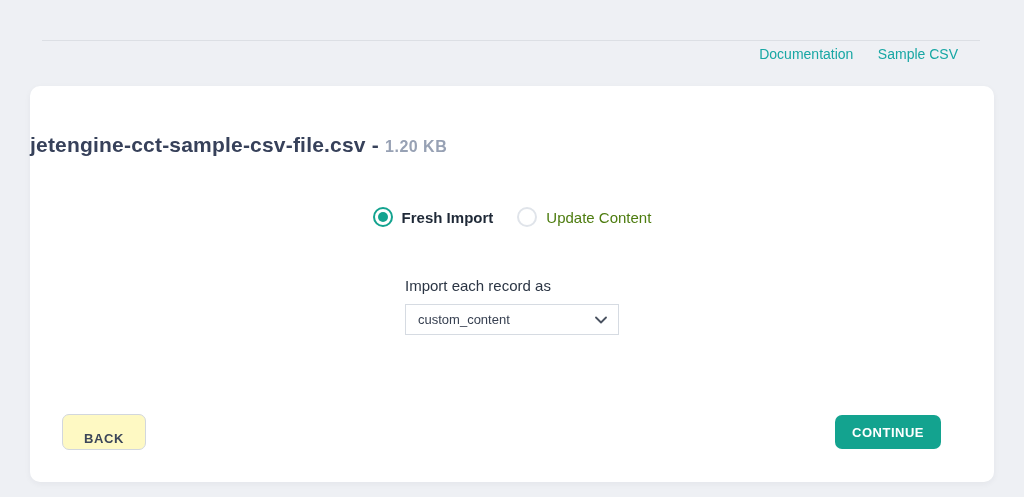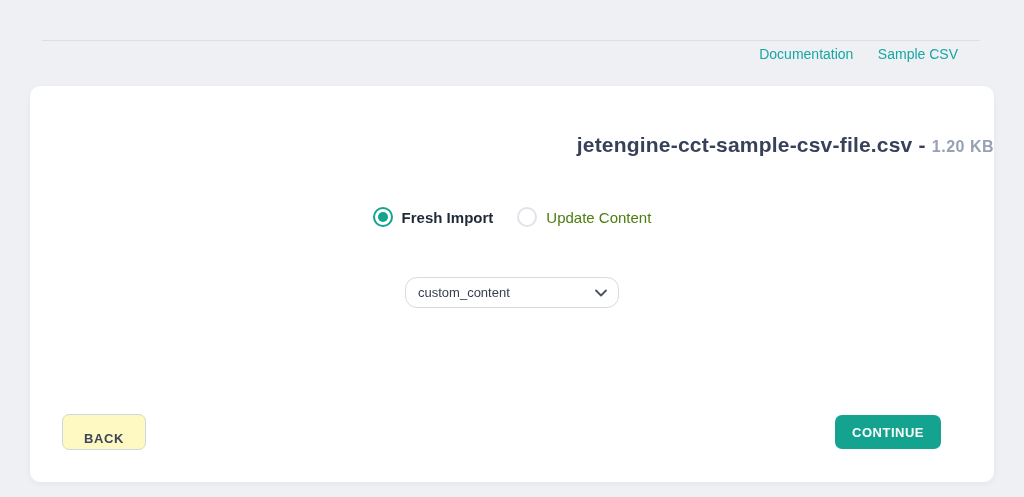--- a/index.html
+++ b/index.html
@@ -34,21 +34,21 @@
   
   .card {
     position:relative;
     margin:24px 30px 0;
     height:396px;
     background:#ffffff;
     border-radius:10px;
     box-shadow:0 2px 6px rgba(30,40,60,.05);
   }
   .file-heading {
-    padding-top:47px; text-align:right;
+    padding-top:47px; text-align:left;
     font-size:21px; font-weight:700; color:#37415a;
     letter-spacing:.2px;
   }
   .file-heading .file-size {
     font-size:16px; font-weight:700; color:#97a1b4; letter-spacing:.5px;
   }
 
   
   .radio-row {
     margin-top:50px; display:flex; justify-content:center; align-items:flex-end; gap:24px;
@@ -65,21 +65,21 @@
   }
   .radio-label { font-size:15px; color:#4d7c0f; }
   .radio-label.strong { color:#1f2937; font-weight:700; }
 
   
   .form-block { width:214px; margin:50px auto 0; }
   .form-label { font-size:15px; color:#2b3544; margin-bottom:10px; }
   .select-wrap { position:relative; }
   .select-wrap select {
     width:100%; height:31px;
-    border:1px solid #d6dbe2; border-radius:12px;
+    border:1px solid #d6dbe2; border-radius:0;
     background:#fff; color:#374051; font-size:13px;
     font-family:"Liberation Sans", sans-serif;
     padding:0 28px 0 12px;
     appearance:none; -webkit-appearance:none; -moz-appearance:none;
     cursor:pointer; outline:none;
   }
   .select-wrap svg {
     position:absolute; right:12px; top:50%; transform:translateY(-50%);
     pointer-events:none;
   }
@@ -127,20 +127,21 @@
       <span class="radio-circle selected"></span>
       <span class="radio-label strong">Fresh Import</span>
     </label>
     <label class="radio-opt">
       <span class="radio-circle"></span>
       <span class="radio-label">Update Content</span>
     </label>
   </div>
 
   <div class="form-block">
+    <div class="form-label">Import each record as</div>
     <div class="select-wrap">
       <select>
         <option>custom_content</option>
       </select>
       <svg width="12" height="8" viewBox="0 0 12 8">
         <polyline points="1,1.5 6,6.5 11,1.5" fill="none" stroke="#4a5260" stroke-width="1.8" stroke-linecap="round" stroke-linejoin="round"></polyline>
       </svg>
     </div>
   </div>
 

